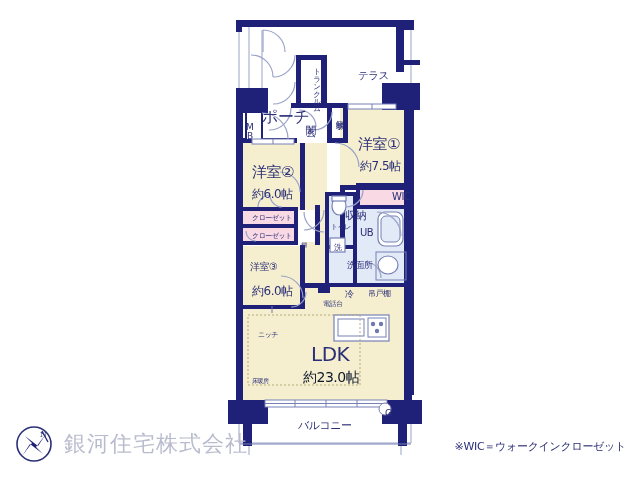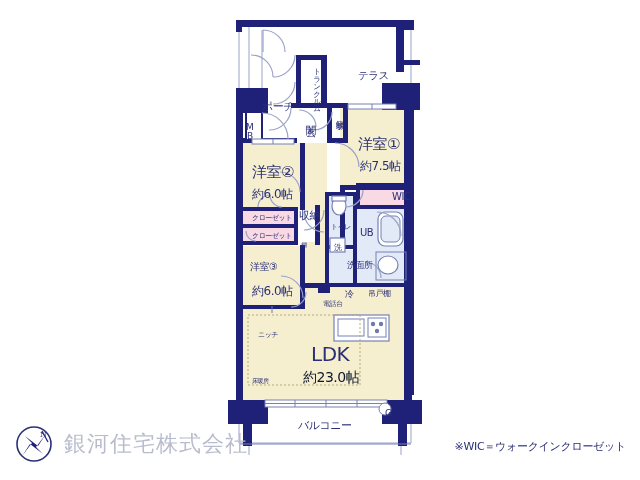--- a/index.html
+++ b/index.html
@@ -230,34 +230,34 @@
 
   <g stroke="#6f79b0" stroke-width="1">
     <line x1="272" y1="306" x2="272" y2="313"></line>
   </g>
 
   <circle cx="385" cy="409" r="6" fill="#ffffff" stroke="#7780b5" stroke-width="1"></circle>
 </svg>
 
 <div id="labels">
     <div class="lbl" style="left: 358px; top: 70px; font-size: 10.5px; color: rgb(43, 47, 119);">テラス</div>
-    <div class="lbl" style="left: 262px; top: 101px; font-size: 11px; color: rgb(43, 47, 119);">ポーチ</div>
+    <div class="lbl" style="left: 262px; top: 109px; font-size: 16px; color: rgb(43, 47, 119);">ポーチ</div>
     <div class="lbl vlbl" style="left: 245px; top: 122px; font-size: 9px; color: rgb(43, 47, 119);">MB</div>
     <div class="lbl vlbl" style="left: 313px; top: 63px; font-size: 7.5px; color: rgb(43, 47, 119);">トランクルーム</div>
     <div class="lbl vlbl" style="left: 306px; top: 118px; font-size: 10.5px; color: rgb(43, 47, 119);">玄関</div>
     <div class="lbl vlbl" style="left: 335px; top: 116px; font-size: 8px; color: rgb(43, 47, 119);">下駄箱</div>
     <div class="lbl" style="left: 358px; top: 137px; font-size: 15px; color: rgb(43, 47, 119);">洋室①</div>
     <div class="lbl" style="left: 360px; top: 160px; font-size: 12px; color: rgb(43, 47, 119);">約7.5帖</div>
     <div class="lbl" style="left: 252px; top: 165px; font-size: 15px; color: rgb(43, 47, 119);">洋室②</div>
     <div class="lbl" style="left: 252px; top: 188px; font-size: 12px; color: rgb(43, 47, 119);">約6.0帖</div>
     <div class="lbl" style="left: 250px; top: 262px; font-size: 10px; color: rgb(43, 47, 119);">洋室③</div>
     <div class="lbl" style="left: 252px; top: 285px; font-size: 12px; color: rgb(43, 47, 119);">約6.0帖</div>
     <div class="lbl" style="left: 252px; top: 215px; font-size: 7px; color: rgb(43, 47, 119);">クローゼット</div>
     <div class="lbl" style="left: 252px; top: 233px; font-size: 7px; color: rgb(43, 47, 119);">クローゼット</div>
-    <div class="lbl" style="left: 299px; top: 210px; font-size: 11px; color: rgb(43, 47, 119);">収納</div>
+    <div class="lbl" style="left: 299px; top: 210px; font-size: 11px; color: rgb(43, 47, 119); padding-left: 46px;">収納</div>
     <div class="lbl" style="left: 301px; top: 242px; font-size: 6px; color: rgb(43, 47, 119);">棚</div>
     <div class="lbl" style="left: 392px; top: 192px; font-size: 10px; color: rgb(43, 47, 119);">WIC</div>
     <div class="lbl" style="left: 331px; top: 224px; font-size: 7px; color: rgb(43, 47, 119);">トイレ</div>
     <div class="lbl" style="left: 360px; top: 228px; font-size: 10px; color: rgb(43, 47, 119);">UB</div>
     <div class="lbl" style="left: 334px; top: 244px; font-size: 8px; color: rgb(43, 47, 119);">洗</div>
     <div class="lbl" style="left: 347px; top: 261px; font-size: 9px; color: rgb(43, 47, 119);">洗面所</div>
     <div class="lbl" style="left: 323px; top: 301px; font-size: 7px; color: rgb(43, 47, 119);">電話台</div>
     <div class="lbl" style="left: 345px; top: 290px; font-size: 9px; color: rgb(43, 47, 119);">冷</div>
     <div class="lbl" style="left: 368px; top: 290px; font-size: 8px; color: rgb(43, 47, 119);">吊戸棚</div>
     <div class="lbl" style="left: 258px; top: 318px; font-size: 7px; color: rgb(43, 47, 119); margin-top: 14px;">ニッチ</div>

